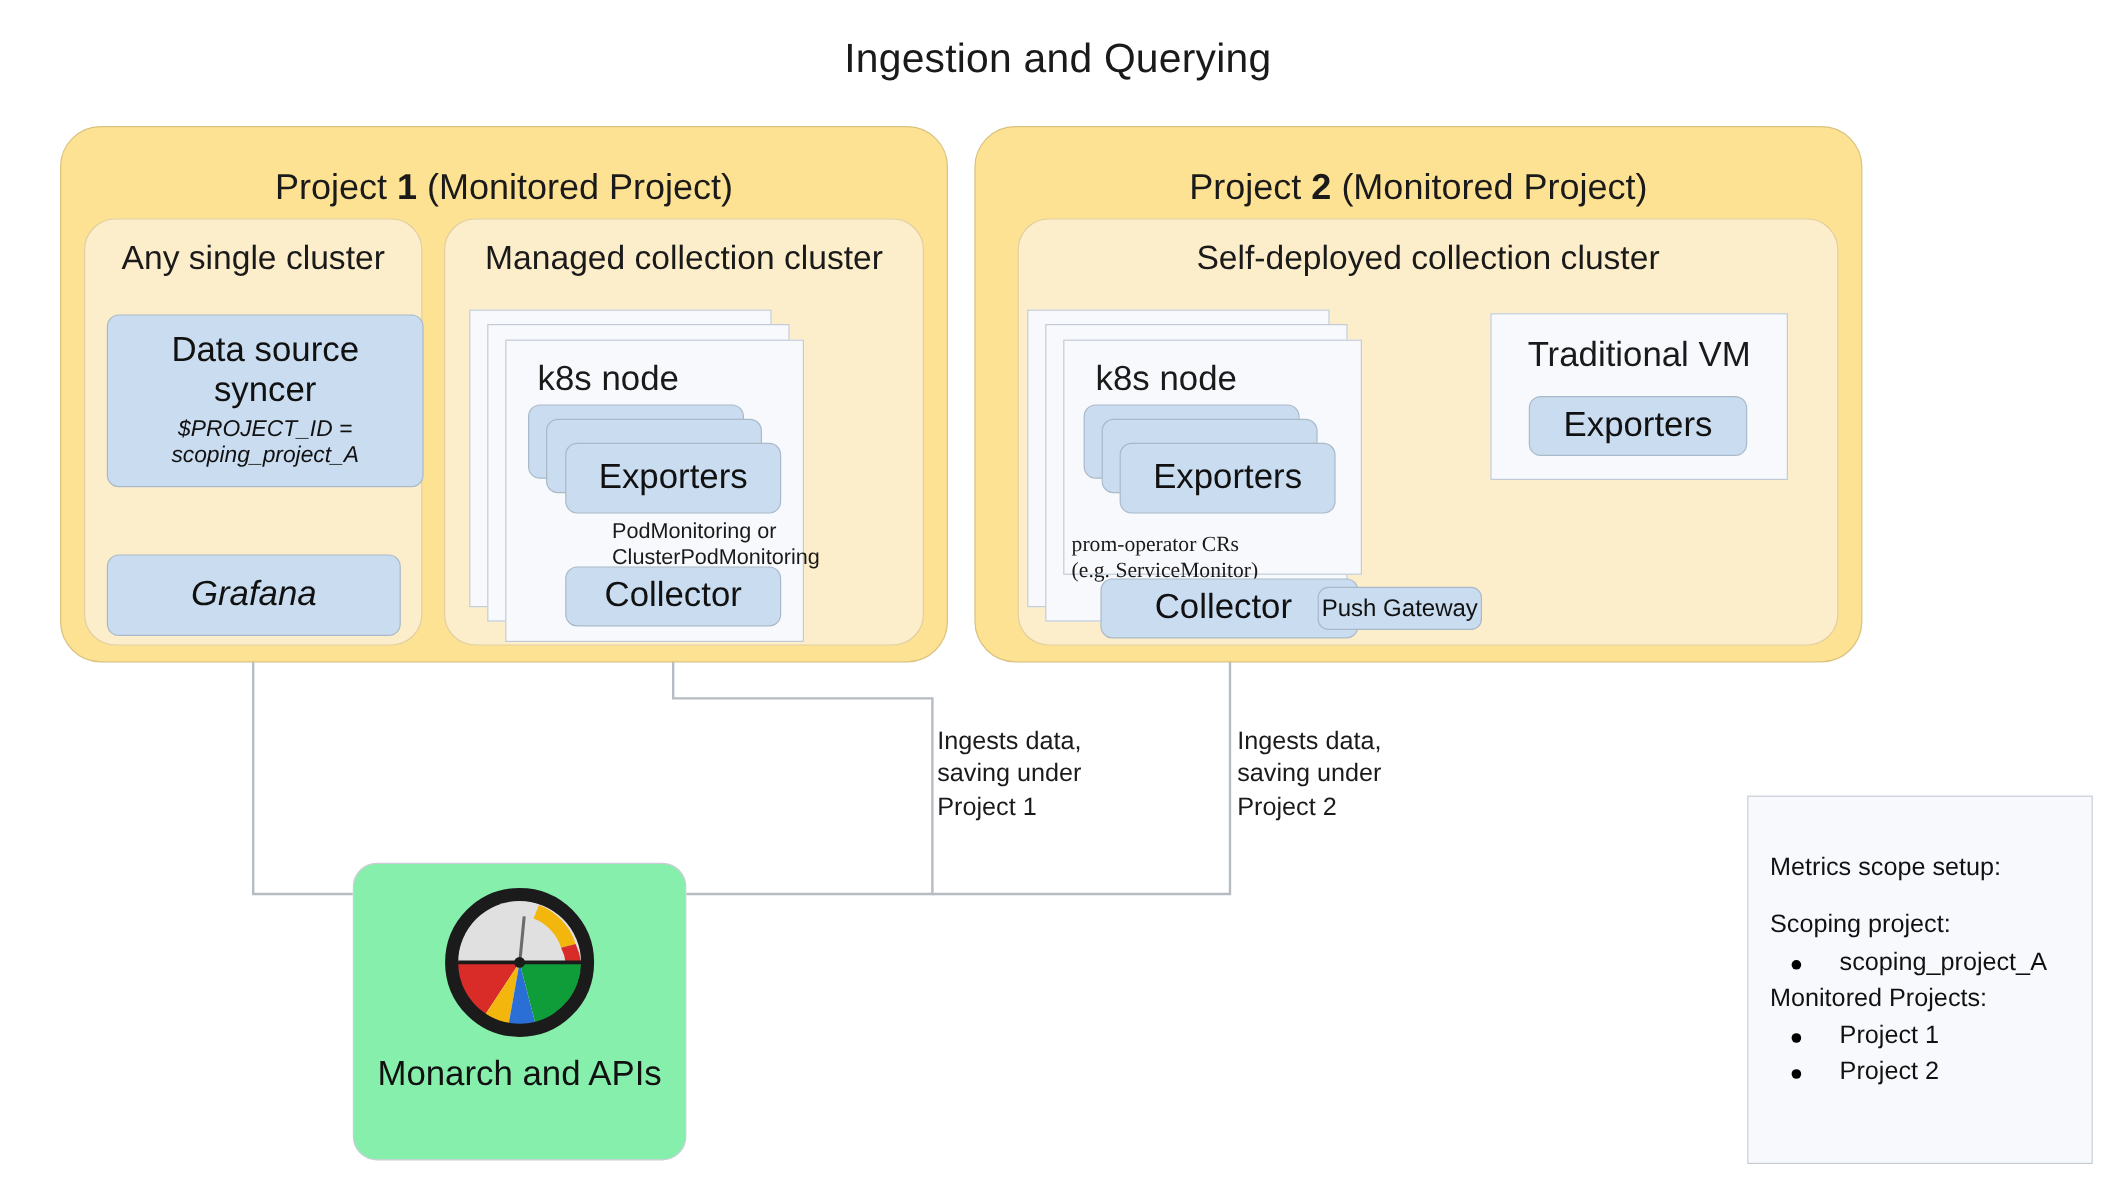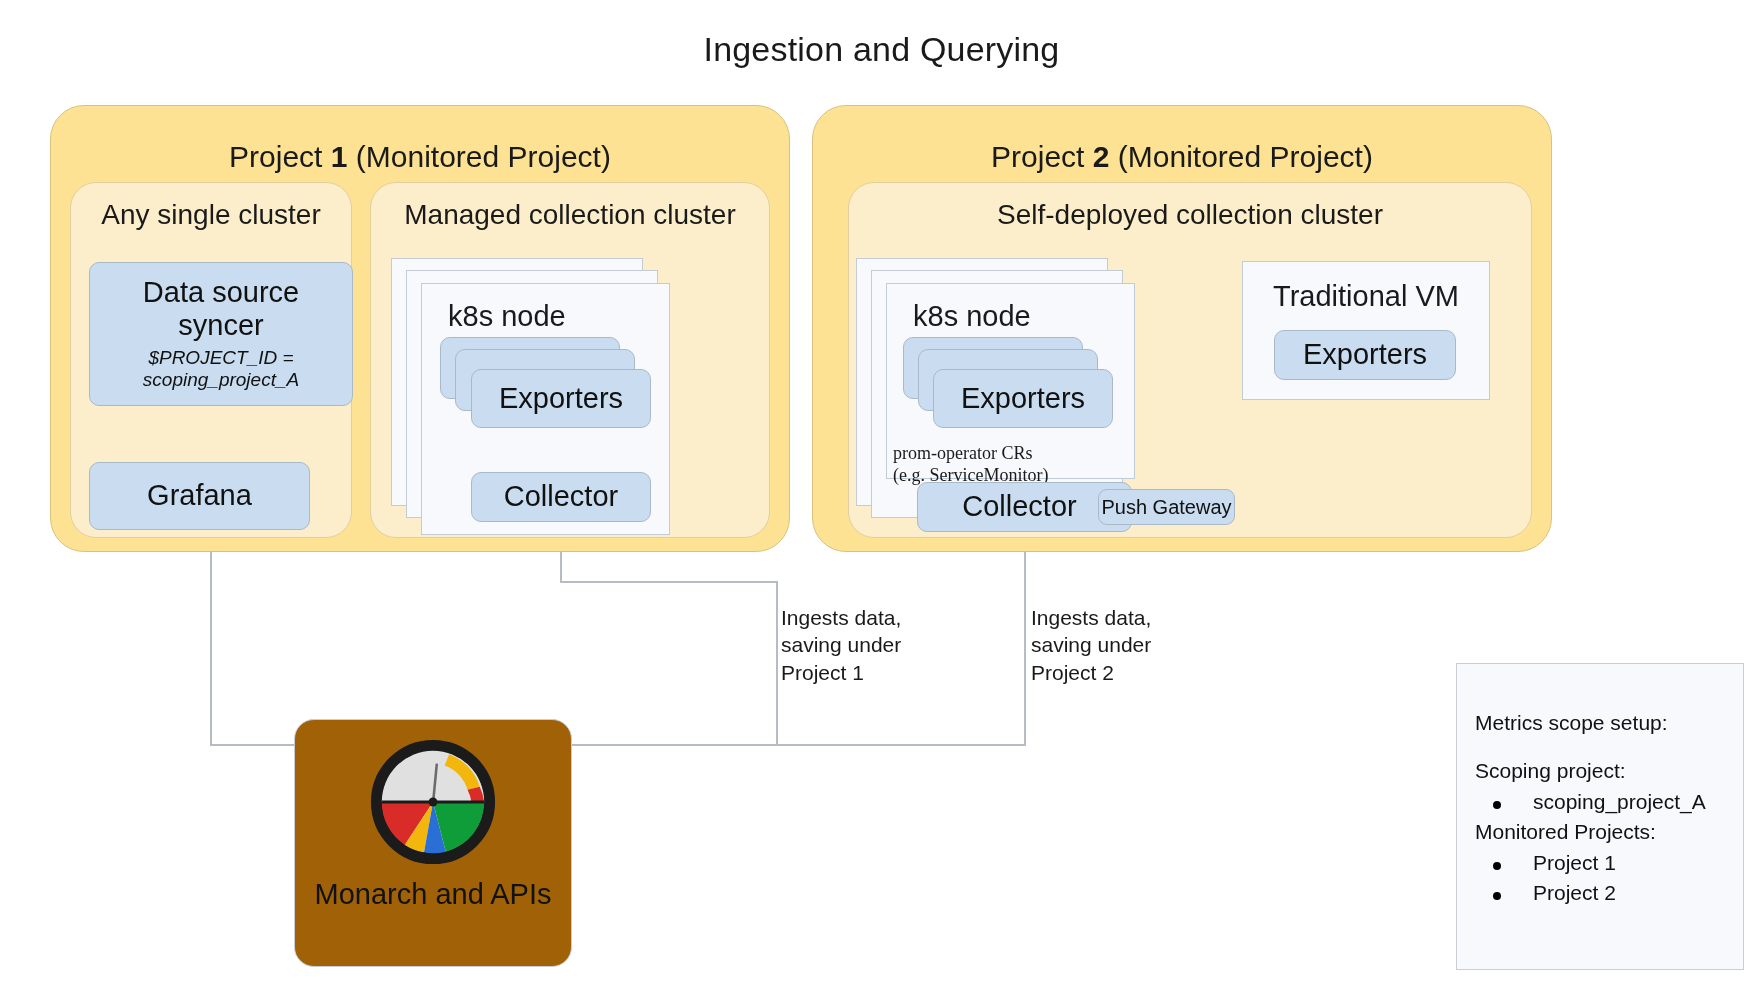--- a/index.html
+++ b/index.html
@@ -85,21 +85,21 @@
     line-height: 1.22; white-space: pre-line; background: transparent;
   }
   .note {
     position: absolute; font-size: 21px; color: #1a1a1a; line-height: 1.3;
     white-space: pre-line;
   }
 
   
   #monarch-card {
     position: absolute; left: 294px; top: 719px; width: 278px; height: 248px;
-    background: #a16207; border: 1px solid #c9ced6; border-radius: 20px;
+    background: #86efac; border: 1px solid #c9ced6; border-radius: 20px;
     display: flex; flex-direction: column; align-items: center;
   }
   #monarch-logo { margin-top: 18px; }
   #monarch-title { font-size: 29px; margin-top: 8px; color: #111; }
   #monarch-subtitle {
     font-size: 20px; text-align: center; line-height: 1.25; color: #111;
     white-space: pre-line; margin-top: 2px;
   }
 
   
@@ -150,39 +150,41 @@
 
   <div class="cluster" style="left:70px; top:182px; width:282px; height:356px;">
     <div class="cluster-title">Any single cluster</div>
   </div>
   <div class="node" style="left:89px; top:262px; width:264px; height:144px;">
     <div style="white-space:pre-line;">Data source
 syncer</div>
     <div class="sub" style="white-space:pre-line;">$PROJECT_ID =
 scoping_project_A</div>
   </div>
-  <div class="node" style="left:89px; top:462px; width:221px; height:68px;">
+  <div class="node" style="left:89px; top:462px; width:245px; height:68px;font-style:italic;">
     <div>Grafana</div>
   </div>
 
   <div class="cluster" style="left:370px; top:182px; width:400px; height:356px;">
     <div class="cluster-title">Managed collection cluster</div>
   </div>
 
   <div class="panel panel-ghost" style="left:391px; top:258px; width:252px; height:248px;"></div>
   <div class="panel panel-ghost" style="left:406px; top:270px; width:252px; height:248px;"></div>
   <div class="panel" style="left:421px; top:283px; width:249px; height:252px;">
     <div class="panel-title">k8s node</div>
   </div>
 
   <div class="node ghost" style="left:440px; top:337px; width:180px; height:62px;"></div>
   <div class="node ghost" style="left:455px; top:349px; width:180px; height:62px;"></div>
   <div class="node" style="left:471px; top:369px; width:180px; height:59px;">
     <div>Exporters</div>
   </div>
+  <div class="edge-label" style="left:510px; top:432px;">PodMonitoring or
+ClusterPodMonitoring</div>
   <div class="node" style="left:471px; top:472px; width:180px; height:50px;">
     <div>Collector</div>
   </div>
 
   <div class="project" style="left:812px; top:105px; width:740px; height:447px;">
     <div class="project-title">
       <span>Project </span><b>2</b><span> (Monitored Project)</span>
     </div>
   </div>
 

